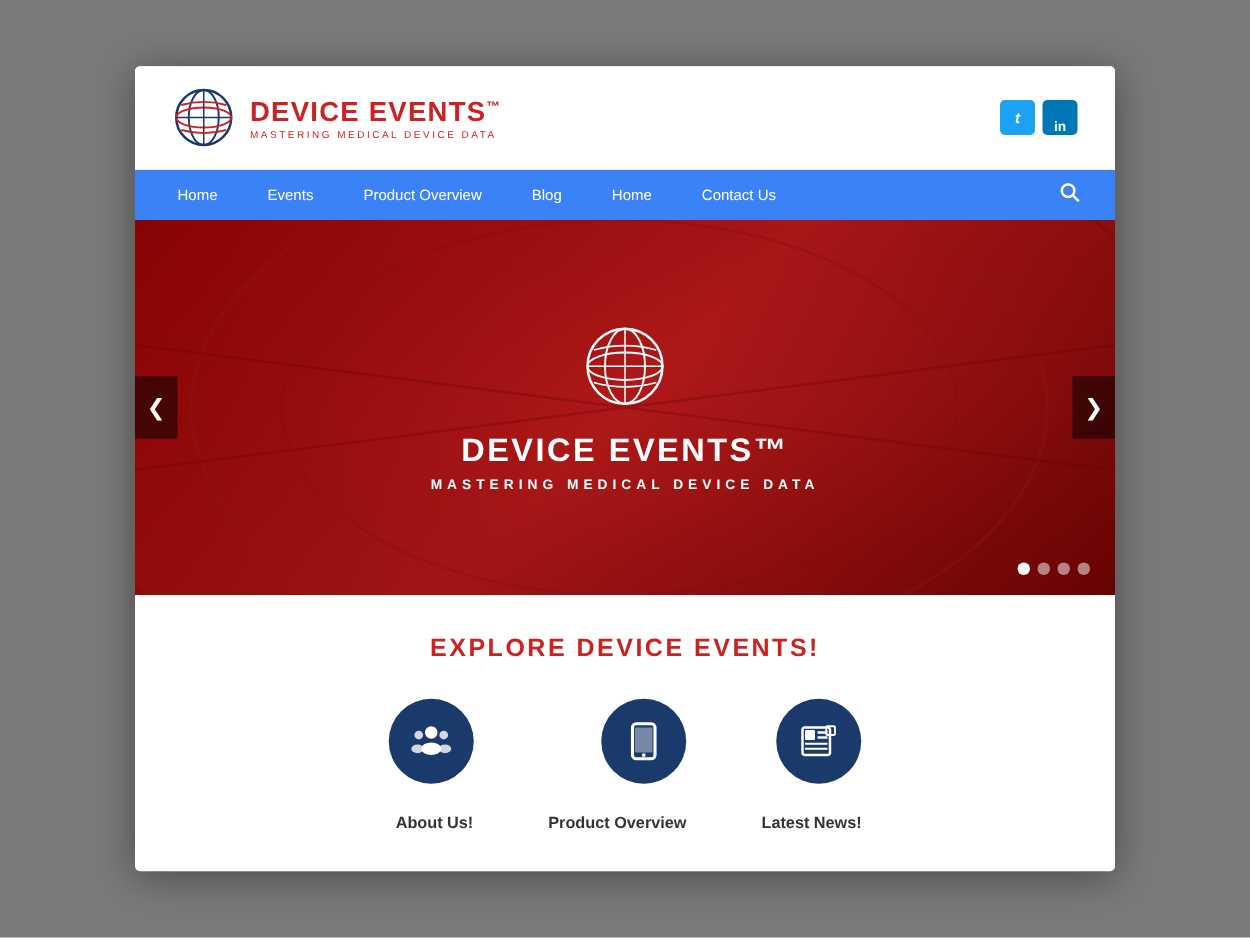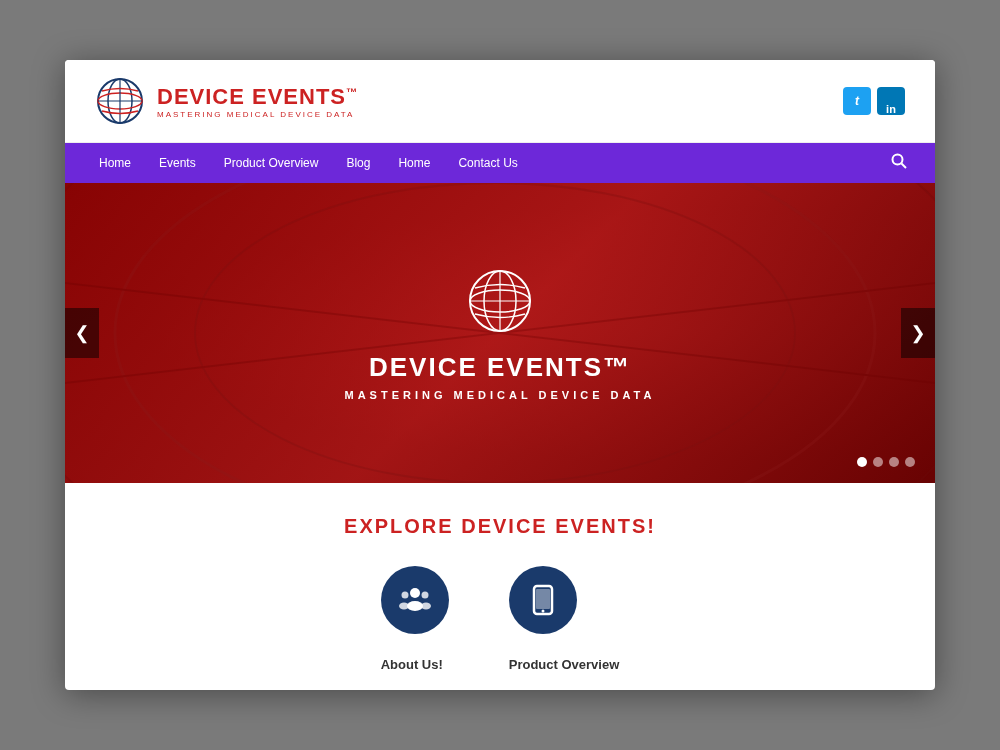--- a/index.html
+++ b/index.html
@@ -5,21 +5,21 @@
     * { margin: 0; padding: 0; box-sizing: border-box; }
     body {
       background: #7a7a7a;
       display: flex;
       justify-content: center;
       align-items: center;
       min-height: 100vh;
       font-family: Arial, sans-serif;
     }
     .browser-window {
-      width: 870px;
+      width: 784px;
       background: #fff;
       box-shadow: 0 4px 32px rgba(0,0,0,0.4);
       border-radius: 4px;
       overflow: hidden;
     }
     
     .site-header {
       background: #fff;
       padding: 16px 30px;
       display: flex;
@@ -70,25 +70,26 @@
       color: #fff;
       font-size: 14px;
       font-weight: bold;
       cursor: pointer;
     }
     .social-btn.twitter { background: #1da1f2; }
     .social-btn.linkedin { background: #0077b5; align-items: flex-end; }
 
     
     .nav-bar {
-      background: #6d28d9;
+      background: #3b82f6;
       display: flex;
       align-items: center;
       padding: 0 20px;
       height: 40px;
+      gap: 12px;
     }
     .nav-item {
       color: #fff;
       font-size: 12px;
       padding: 0 14px;
       height: 40px;
       display: flex;
       align-items: center;
       cursor: pointer;
       white-space: nowrap;
@@ -180,41 +181,41 @@
       width: 10px;
       height: 10px;
       border-radius: 50%;
       background: rgba(255,255,255,0.5);
     }
     .hero-dot.active { background: #fff; }
 
     
     .explore-section {
       background: #fff;
-      padding: 32px 20px 18px;
+      padding: 32px 20px 32px;
       text-align: center;
       border-radius: 28px;
     }
     .explore-title {
       color: #cc2222;
       font-size: 20px;
       font-weight: bold;
       letter-spacing: 2px;
       text-transform: uppercase;
       margin-bottom: 28px;
     }
     .explore-cards {
       display: flex;
       justify-content: center;
       gap: 60px;
     }
     .explore-card {
       display: flex;
       flex-direction: column;
-      align-items: flex-start;
+      align-items: flex-end;
       gap: 23px;
       cursor: pointer;
     }
     .explore-icon-circle {
       width: 68px;
       height: 68px;
       border-radius: 50%;
       background: #1a3a6b;
       display: flex;
       align-items: center;
@@ -344,17 +345,33 @@
           <svg width="36" height="36" viewBox="0 0 36 36">
 
             <rect x="9" y="4" width="18" height="28" rx="3" ry="3" fill="none" stroke="white" stroke-width="2.5"></rect>
             <rect x="11" y="7" width="14" height="20" rx="1" fill="white" opacity="0.4"></rect>
             <circle cx="18" cy="29" r="1.5" fill="white"></circle>
           </svg>
         </div>
         <div class="explore-card-label">Product Overview</div>
       </div>
 
+      <div class="explore-card">
+        <div class="explore-icon-circle">
+          <svg width="36" height="36" viewBox="0 0 36 36">
+
+            <rect x="5" y="7" width="22" height="22" rx="2" fill="none" stroke="white" stroke-width="2"></rect>
+            <rect x="7" y="9" width="8" height="8" rx="1" fill="white"></rect>
+            <line x1="17" y1="11" x2="25" y2="11" stroke="white" stroke-width="2"></line>
+            <line x1="17" y1="15" x2="25" y2="15" stroke="white" stroke-width="2"></line>
+            <line x1="7" y1="20" x2="25" y2="20" stroke="white" stroke-width="1.5"></line>
+            <line x1="7" y1="24" x2="25" y2="24" stroke="white" stroke-width="1.5"></line>
+
+            <rect x="24" y="6" width="7" height="7" rx="1" fill="none" stroke="white" stroke-width="1.5"></rect>
+          </svg>
+        </div>
+        <div class="explore-card-label">Latest News!</div>
+      </div>
 
     </div>
   </div>
 
 </div>
 
 </body></html>

